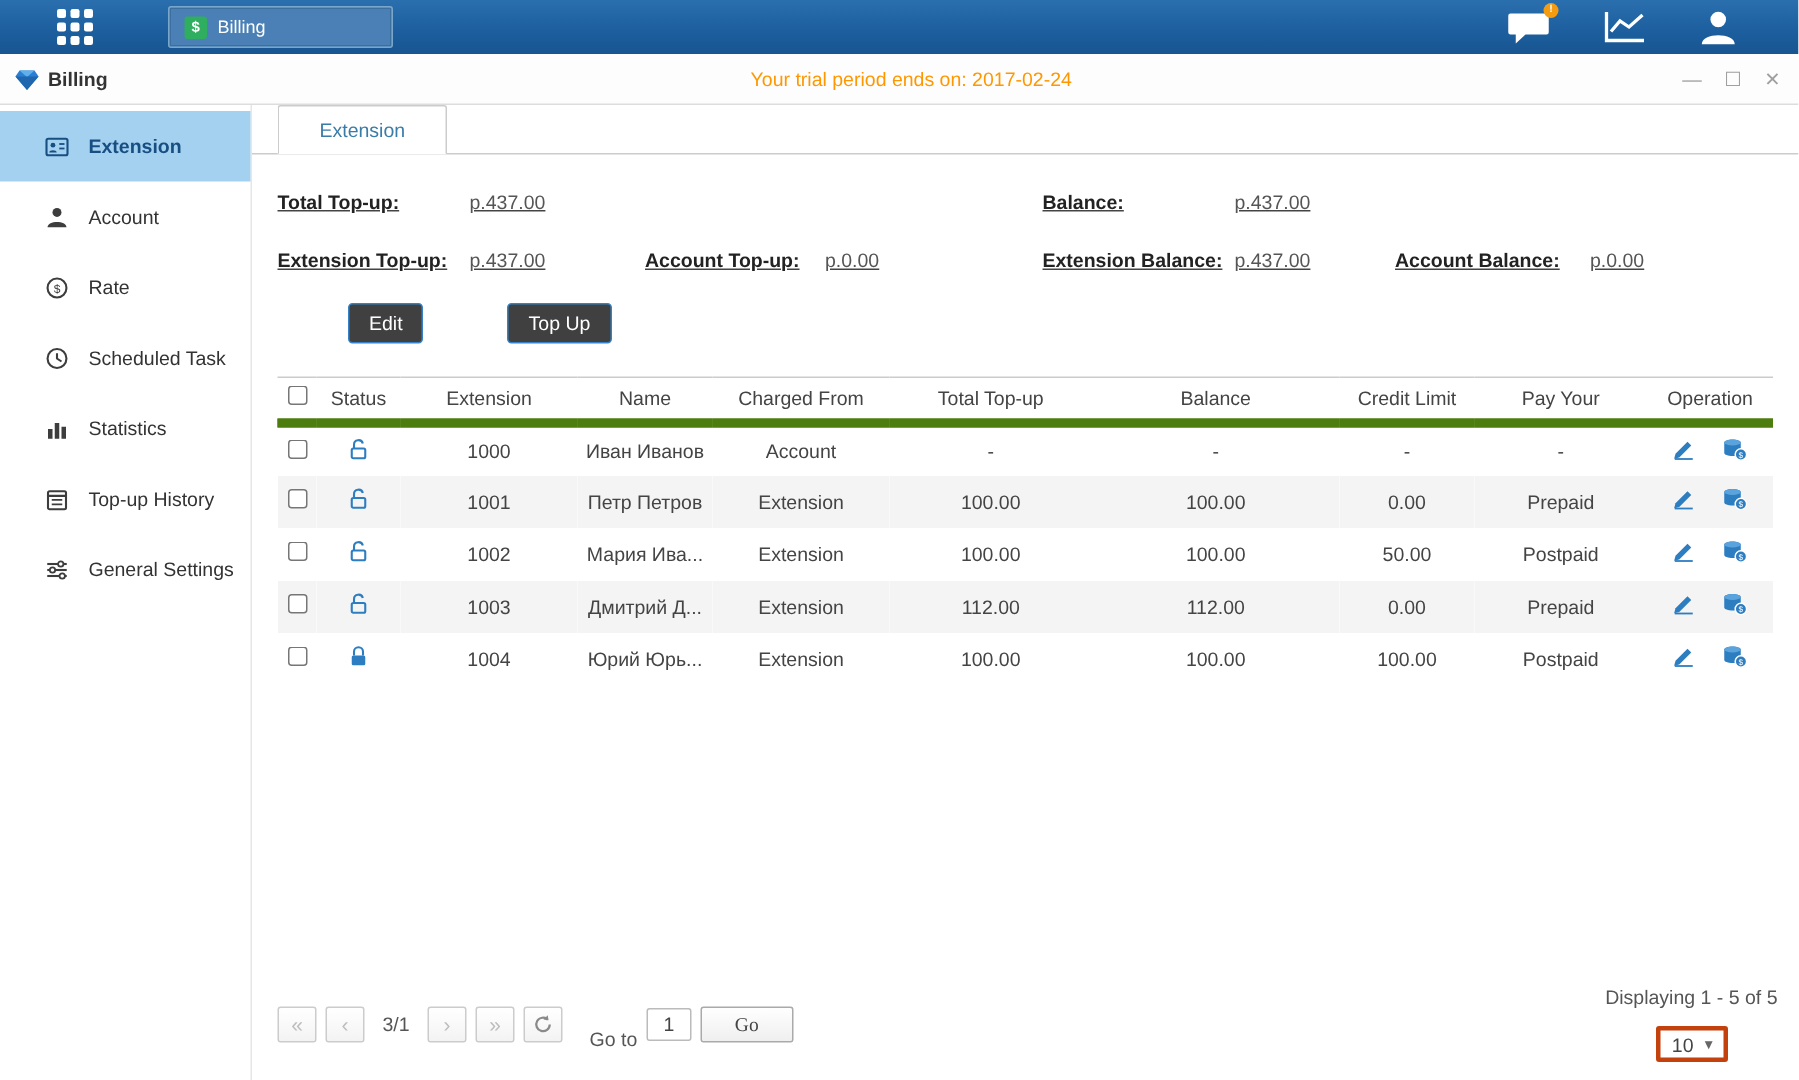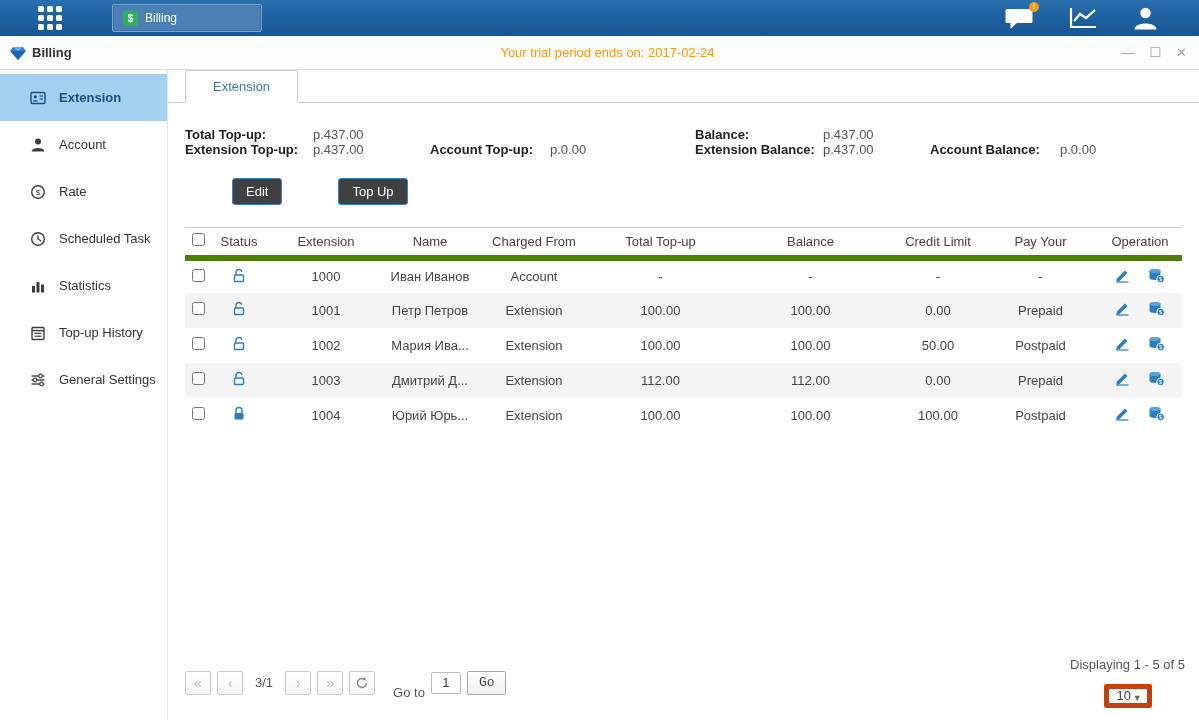--- a/index.html
+++ b/index.html
@@ -45,21 +45,21 @@
   .main { flex:1; position:relative; background:#fff; }
 
   
   .tabstrip { height:33px; border-bottom:1px solid #ccc; padding-left:17px; }
   .tab { display:inline-block; height:33px; line-height:32px; padding:0 27px; background:#fff;
          border:1px solid #ccc; border-bottom:1px solid #fff; margin-bottom:-1px; color:#3a7ca8;
          font-size:13px; cursor:pointer; position:relative; top:0; border-radius:2px 2px 0 0; }
 
   
   .summary { display:grid; grid-template-columns:128px 117px 120px 145px 128px 107px 130px 1fr;
-             row-gap:0; margin:24px 17px 0; align-items:baseline; }
+             row-gap:24px; margin:24px 17px 0; align-items:baseline;text-decoration:underline; }
   .sum-label { font-weight:bold; color:#222; }
   .sum-value { color:#555; }
 
   
   .btn-row { margin:21px 17px 0; display:flex; gap:9px; }
   .btn-blue { background:#404040; color:#fff; border:1px solid #3583c6; border-radius:3px;
               height:27px; padding:0 13px; font-size:13px; cursor:pointer; font-family:inherit;margin-left:47px; }
 
   
   .table-wrap { margin:22px 17px 0; }
@@ -84,26 +84,26 @@
   .pagefoot { position:absolute; left:17px; right:14px; bottom:12px; display:flex;
               align-items:center; justify-content:space-between; }
   .pf-left { display:flex; align-items:center; gap:6px; }
   .pg-btn { width:26px; height:24px; border:1px solid #ccc; border-radius:2px;
             background:linear-gradient(#fff,#f3f3f3); display:inline-flex; align-items:center;
             justify-content:center; color:#bdbdbd; font-size:14px; cursor:pointer; }
   .pg-info { color:#555; margin:0 6px; }
   .goto-label { color:#555; margin-left:12px;margin-top:20px; }
   .goto-input { width:30px; height:22px; border:1px solid #bbb; border-radius:2px; text-align:center;
                 font-size:13px; color:#444; font-family:inherit; }
-  .go-btn { height:24px; padding:0 11px; border:1px solid #aaa; border-radius:2px; color:#444;
-            background:linear-gradient(#fff,#efefef); font-size:13px; cursor:pointer; font-family:Liberation Mono, monospace; }
+  .go-btn { height:24px; padding:0 22px; border:1px solid #aaa; border-radius:2px; color:#444;
+            background:linear-gradient(#fff,#efefef); font-size:13px; cursor:pointer; font-family:Liberation Serif, serif; }
   .pf-right { display:flex; align-items:center; gap:12px;flex-direction:column; }
   .displaying { color:#555; }
-  .page-size { width:48px; height:24px; border:5px solid #c2410c; border-radius:2px; background:#fff;
-               display:flex; align-items:flex-end; justify-content:space-between; padding:0 5px 0 8px;
+  .page-size { width:48px; height:24px; border:3px solid #c2410c; border-radius:2px; background:#fff;
+               display:flex; align-items:center; justify-content:space-between; padding:0 5px 0 8px;
                cursor:pointer; color:#444; }
   .page-size .caret { font-size:9px; color:#666; }
 </style>
 </head>
 <body>
 
 <div class="app">
 
   <div class="topbar">
     <div class="launcher">

